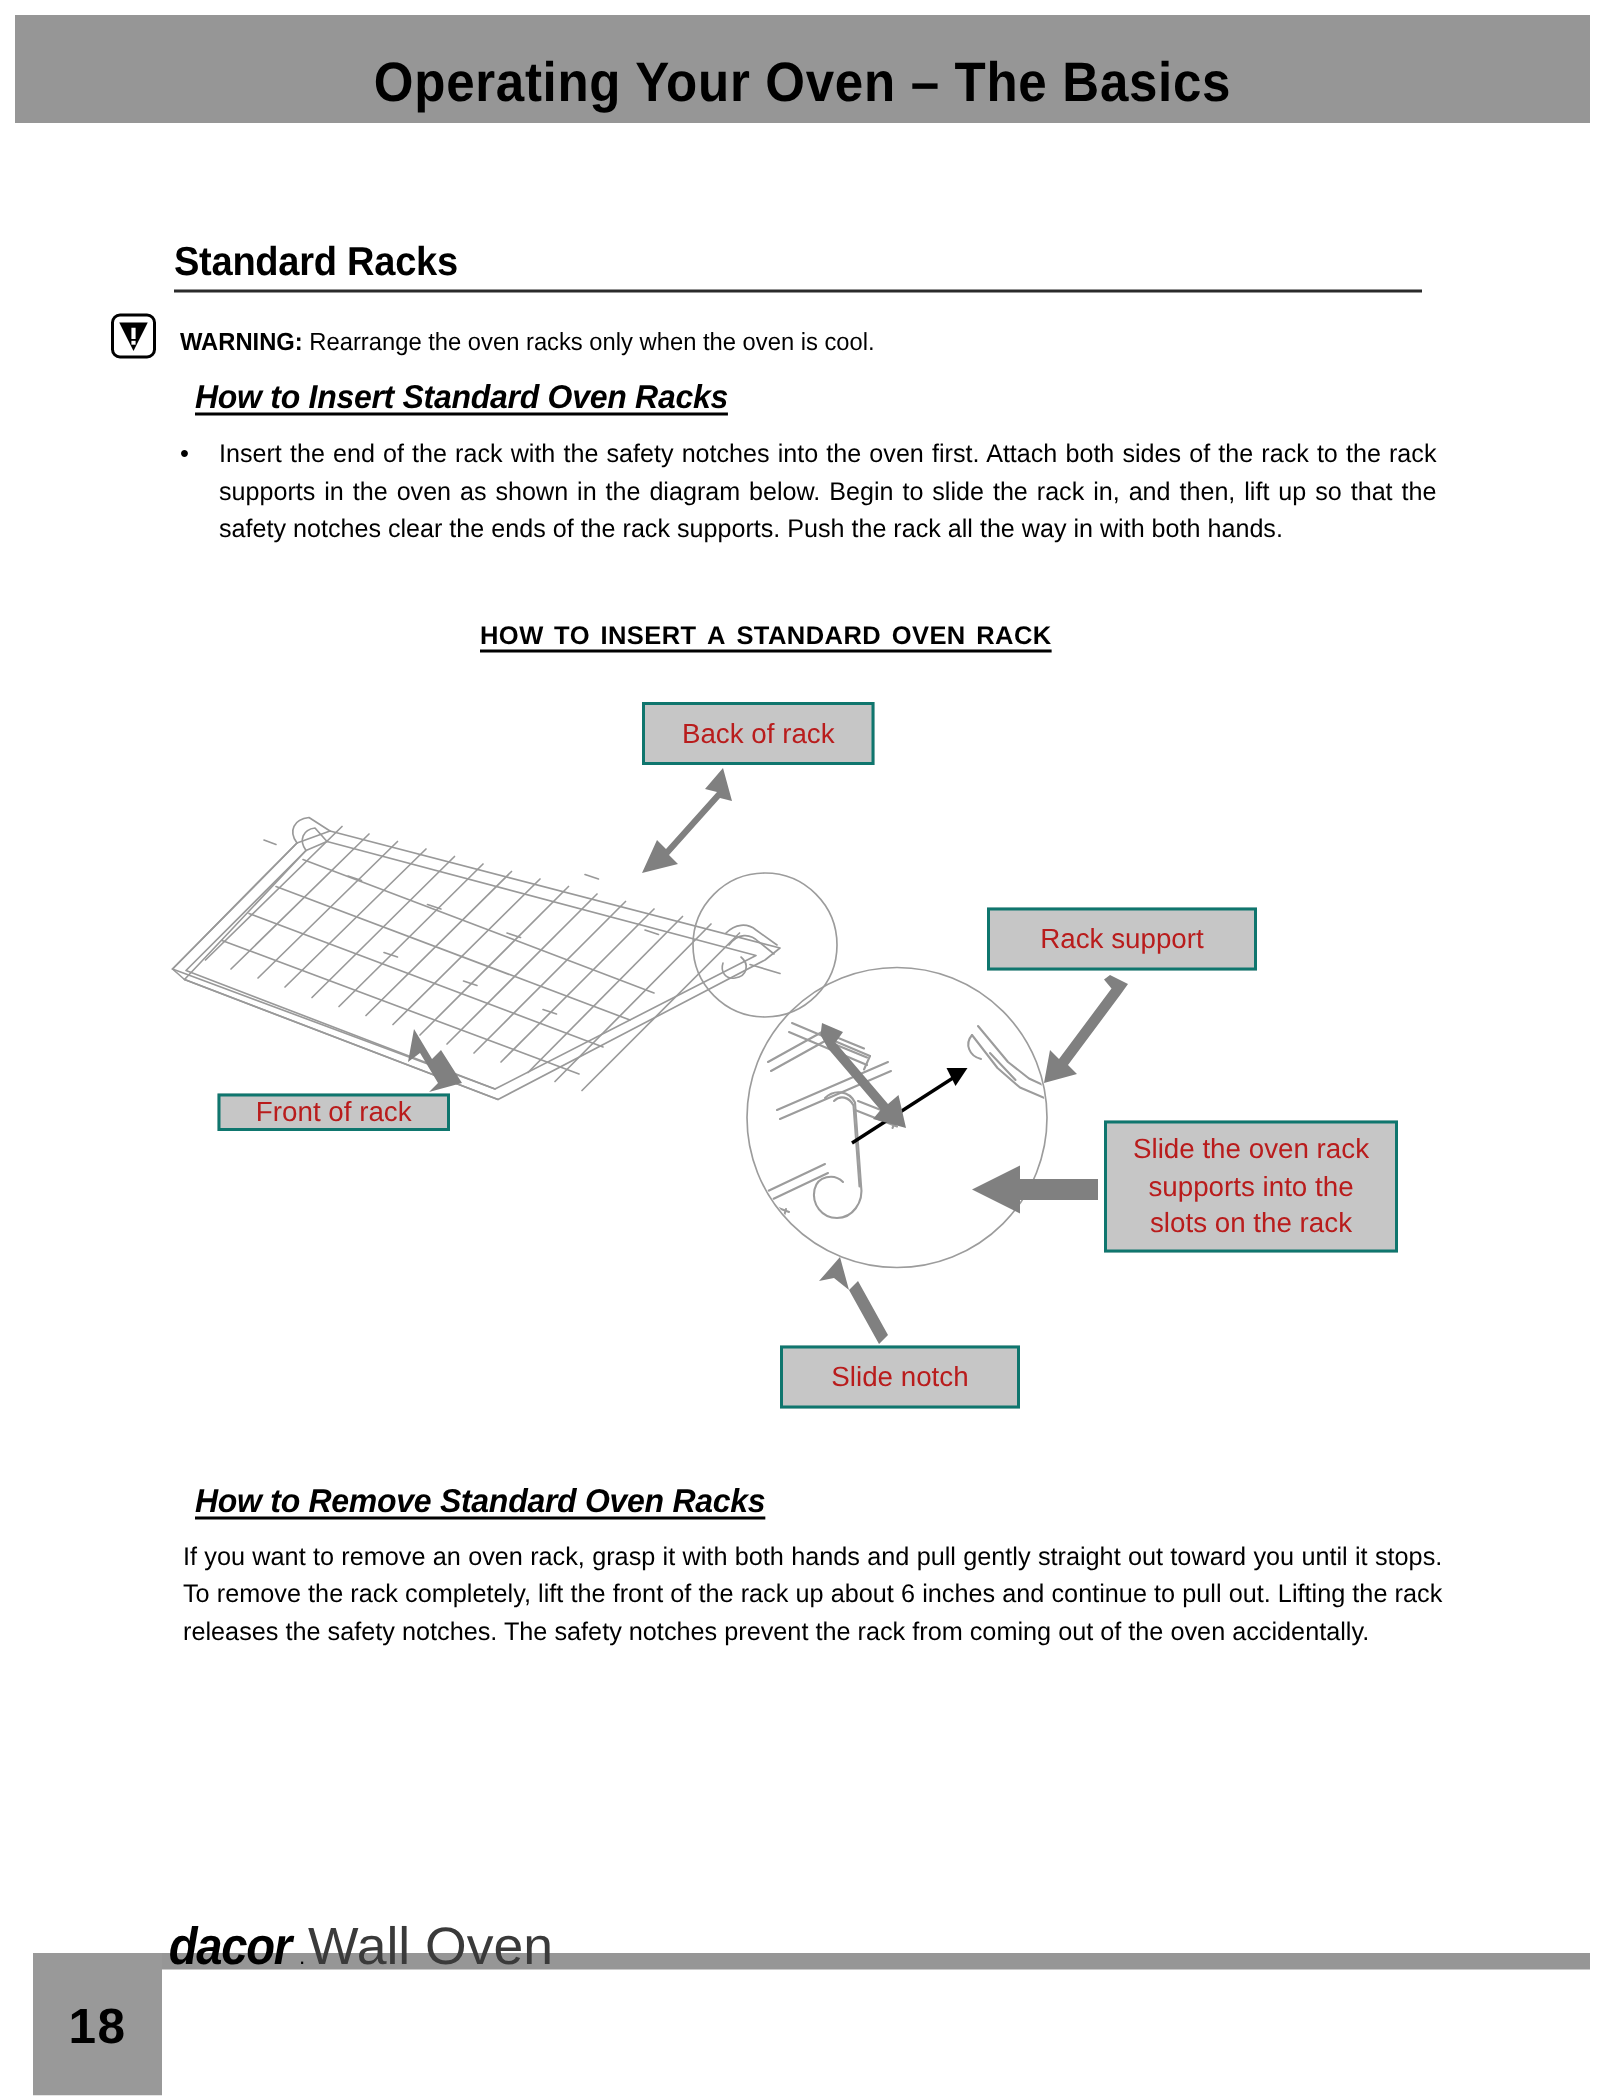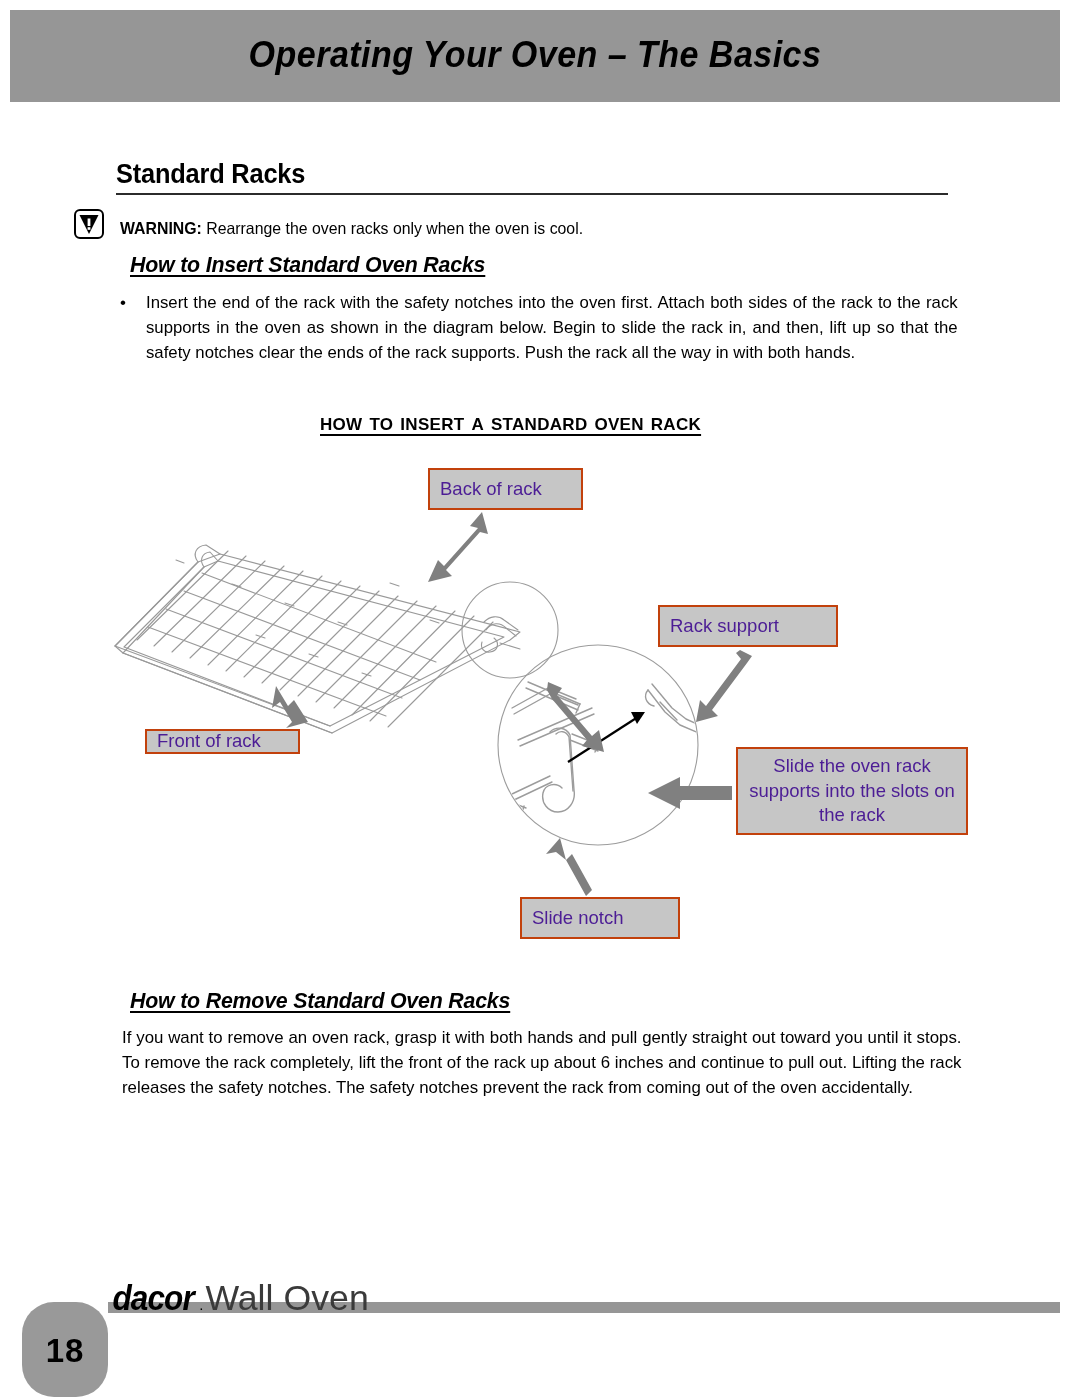--- a/index.html
+++ b/index.html
@@ -15,24 +15,23 @@
     font-family: "Liberation Sans", sans-serif;
     color: #000000;
   }
 
   
   .page-header {
     position: absolute;
     left: 10px;
     top: 10px;
     width: 1050px;
-    height: 92px;
+    height: 72px;
     background: #969696;
     box-sizing: border-box;
-    font-style: italic;
   }
   .page-header-title {
     position: absolute;
     left: 0;
     right: 0;
     top: 24px;
     text-align: center;
     font-family: "Liberation Sans", sans-serif;
     font-size: 37px;
     font-weight: bold;
@@ -155,34 +154,34 @@
     left: 80px;
     top: 450px;
     width: 920px;
     height: 510px;
   }
   .figure svg { display: block; }
 
   .callout {
     position: absolute;
     background: #c6c6c6;
-    border: 2px solid #c2410c;
+    border: 2px solid #0f766e;
     box-sizing: border-box;
     font-size: 18.5px;
-    color: #4c1d95;
+    color: #b91c1c;
     text-align: center;
     line-height: 1.32;
     display: flex;
     align-items: center;
-    justify-content: flex-start;
+    justify-content: center;
     padding: 4px 10px;
   }
   #callout-back   { left: 348px; top: 18px;  width: 155px; height: 42px; }
   #callout-support{ left: 578px; top: 155px; width: 180px; height: 42px; }
-  #callout-slide  { left: 656px; top: 297px; width: 232px; height: 88px; }
+  #callout-slide  { left: 656px; top: 297px; width: 196px; height: 88px; }
   #callout-front  { left: 65px;  top: 279px; width: 155px; height: 25px; }
   #callout-notch  { left: 440px; top: 447px; width: 160px; height: 42px; }
 
   
   .body-paragraph {
     position: absolute;
     left: 122px;
     top: 1025px;
     width: 848px;
     font-size: 17px;
@@ -201,21 +200,20 @@
     height: 11px;
     background: #969696;
   }
   .footer-page-block {
     position: absolute;
     left: 22px;
     top: 1302px;
     width: 86px;
     height: 95px;
     background: #999999;
-    border-radius: 32px;
   }
   .footer-page-num {
     position: absolute;
     left: 0; right: 0;
     top: 30px;
     text-align: center;
     font-size: 33px;
     font-weight: bold;
     color: #000;
     letter-spacing: 1px;

